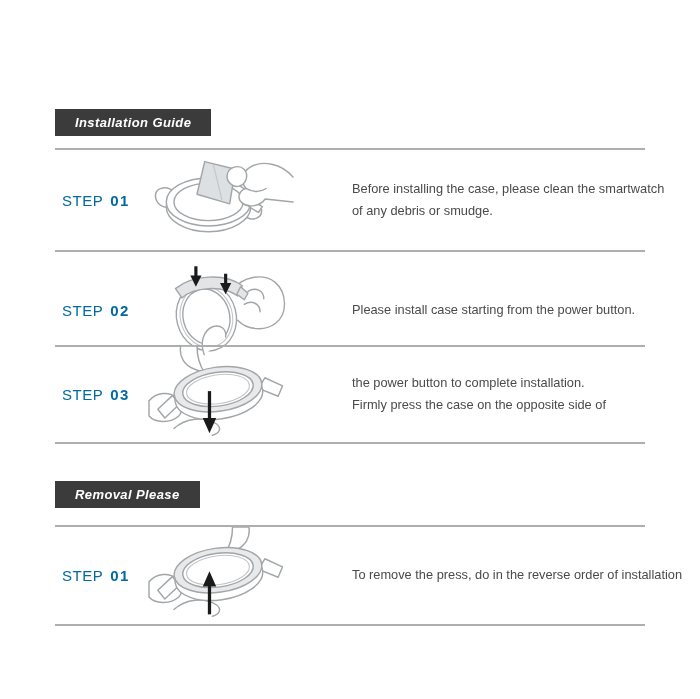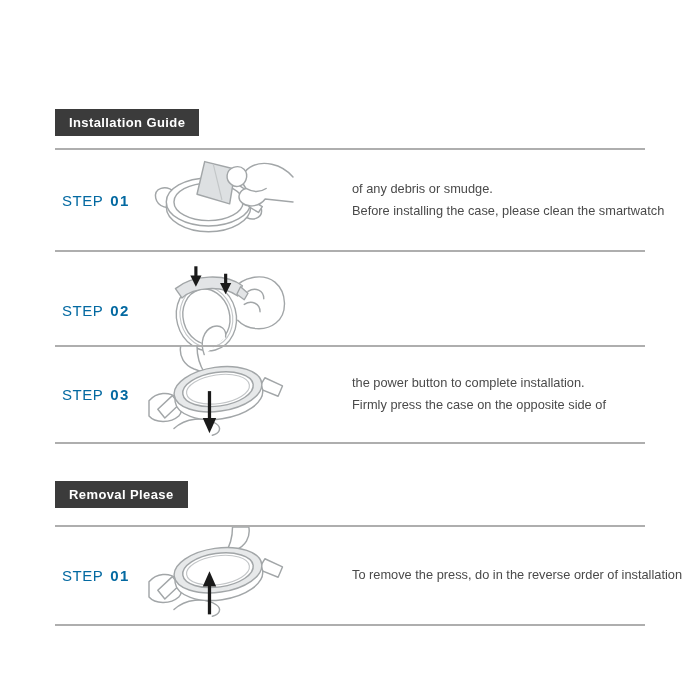--- a/index.html
+++ b/index.html
@@ -3,21 +3,21 @@
 <meta charset="utf-8">
 <style>
   html,body{margin:0;padding:0;background:#ffffff;}
   .sheet{
     position:relative;width:700px;height:699px;background:#ffffff;
     font-family:"Liberation Sans",sans-serif;overflow:hidden;
   }
   .badge{
     position:absolute;left:55px;background:#3b3b3b;color:#ffffff;
     font-size:13px;font-weight:700;letter-spacing:.4px;
-    padding:6px 14px;white-space:nowrap;
+    padding:6px 20px;white-space:nowrap;font-style:italic;
   }
   .hr{position:absolute;left:55px;width:590px;height:2px;background:#aeaeae;}
   .row{position:absolute;left:0;width:700px;}
   .step{
     position:absolute;left:62px;top:50%;transform:translateY(-50%);
     font-size:15px;color:#0369a1;letter-spacing:.5px;white-space:nowrap;
   }
   .step-num{font-weight:700;margin-left:7px;letter-spacing:1.5px;}
   .illu{
     position:absolute;left:142px;top:50%;transform:translateY(-50%);
@@ -56,22 +56,22 @@
         <path d="M58,10 L90,18 L84,54 L50,44 Z" fill="#dde0e2" stroke="#a2a6a8" stroke-width="1.5" stroke-linejoin="round"></path>
         <path d="M67,13 L76,50" fill="none" stroke="#c3c6c8" stroke-width="1.2"></path>
         <g fill="#ffffff" stroke="#a2a6a8" stroke-width="1.5" stroke-linecap="round" stroke-linejoin="round">
           <path d="M150,26 C138,12 118,8 105,16 C97,21 95,31 101,38 C94,40 91,48 97,53 C104,59 116,56 121,49 L150,52"></path>
           <path d="M86,34 C79,29 80,19 88,16 C97,13 104,20 101,29 C99,35 91,38 86,34 Z"></path>
           <path d="M101,38 C108,42 116,42 122,38" fill="none"></path>
         </g>
       </svg>
     </div>
     <div class="desc">
+      <span>Before installing the case, please clean the smartwatch</span>
       <span>of any debris or smudge.</span>
-      <span>Before installing the case, please clean the smartwatch</span>
     </div>
   </section>
 
   <div class="hr" style="top:250px"></div>
 
   <section class="row" style="top:252px;height:115px">
     <div class="step">
       <span>STEP</span><span class="step-num">02</span>
     </div>
     <div class="illu">
@@ -89,20 +89,23 @@
           <path d="M96,25 l8,7 l-4,7 l-8,-6 z" fill="#e2e4e6"></path>
           <path d="M57,98 C52,85 56,72 66,68 C75,65 81,71 80,79"></path>
         </g>
         <g fill="#1a1a1a">
           <rect x="46.3" y="3" width="3.4" height="12"></rect>
           <polygon points="42,13 54,13 48,25"></polygon>
           <rect x="78.3" y="11" width="3.4" height="12"></rect>
           <polygon points="74,21 86,21 80,33"></polygon>
         </g>
       </svg>
+    </div>
+    <div class="desc">
+      <span>Please install case starting from the power button.</span>
     </div>
   </section>
 
   <div class="hr" style="top:345px"></div>
 
   <section class="row" style="top:347px;height:94px">
     <div class="step">
       <span>STEP</span><span class="step-num">03</span>
     </div>
     <div class="illu">

